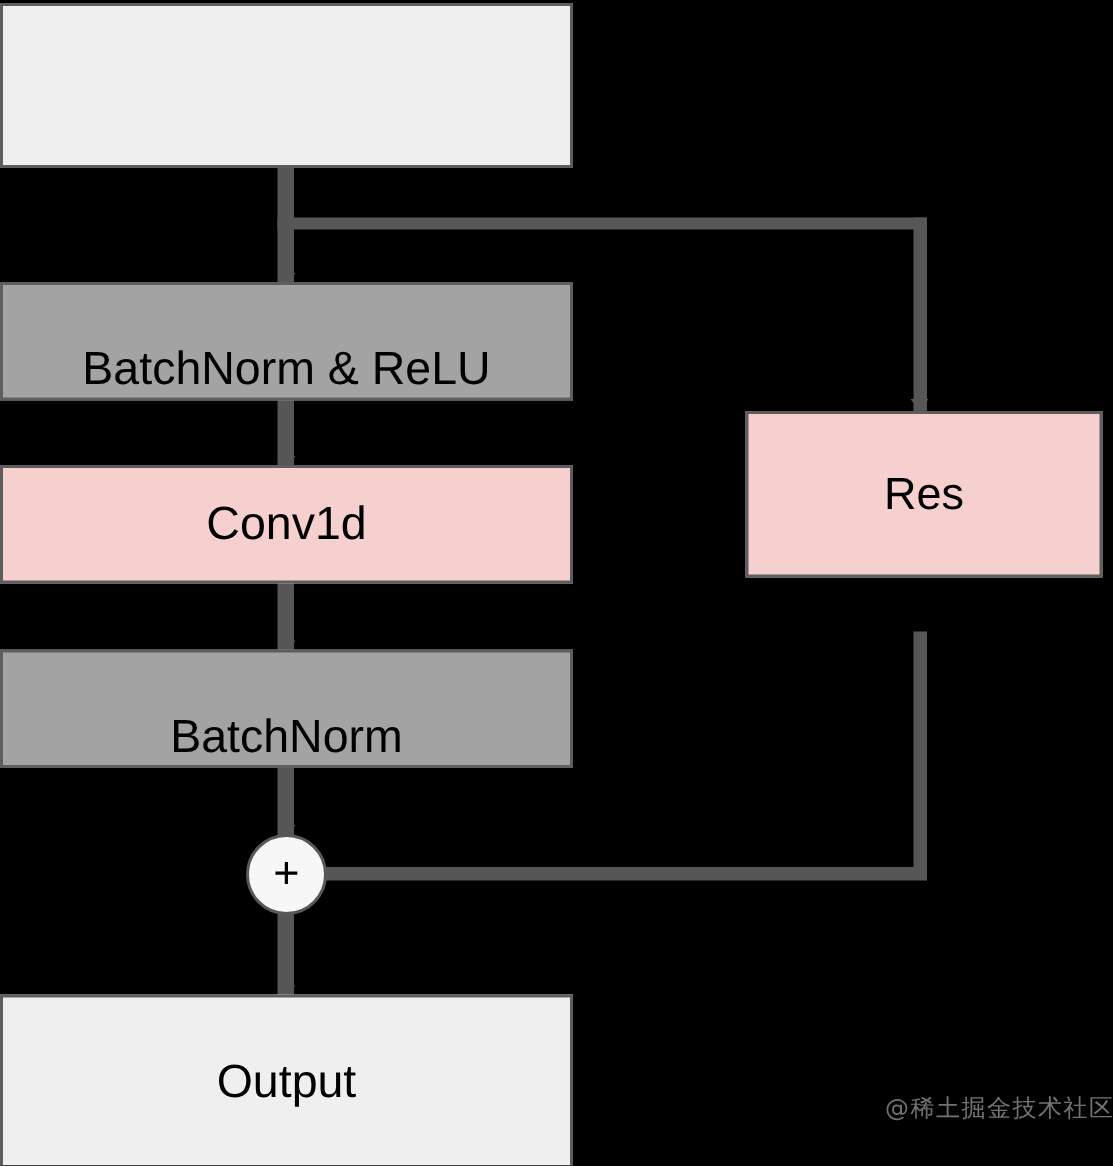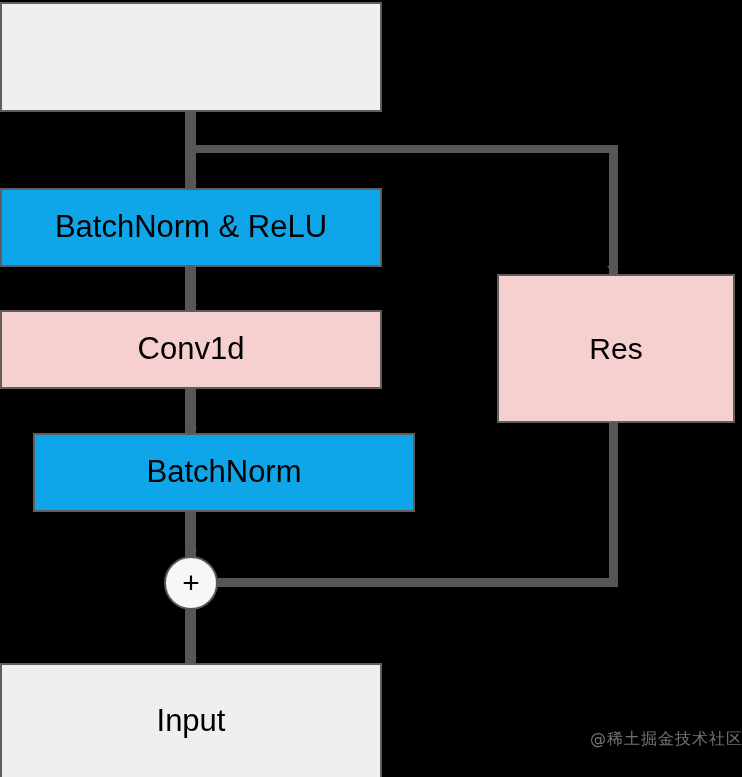--- a/index.html
+++ b/index.html
@@ -29,47 +29,46 @@
     text-align: center;
     white-space: nowrap;
   }
   .node .line1,
   .node .line2 {
     display: block;
   }
 
   .n-input  { background: #efefef; }
   .n-output { background: #efefef; }
-  .n-blue   { background: #0ea5e9; }
+  .n-blue   { background: #a3a3a3; justify-content: flex-end; }
   .n-pink   { background: #f6cfcf; }
 
   
   #node-input {
     left: 0px;   top: 2px;    width: 382px;  height: 110px;
     font-size: 31px;
   }
   #node-bnrelu {
     left: 0px;   top: 188px;  width: 382px;  height: 79px;
     font-size: 31px;
   }
   #node-conv1d {
     left: 0px;   top: 310px;  width: 382px;  height: 79px;
     font-size: 31px;
   }
   #node-batchnorm {
     left: 0px;   top: 433px;  width: 382px;  height: 79px;
     font-size: 31px;
-    margin-left: 33px;
   }
   #node-output {
     left: 0px;   top: 663px;  width: 382px;  height: 116px;
     font-size: 31px;
   }
   #node-res {
-    left: 497px; top: 274px;  width: 238px;  height: 149px;
+    left: 497px; top: 274px;  width: 238px;  height: 111px;
     font-size: 30px;
   }
 
   
   .edge {
     position: absolute;
     background: #565656;
   }
   .arrow-down {
     position: absolute;
@@ -174,21 +173,21 @@
 
   <div class="node n-blue" id="node-batchnorm">
     <span class="line1">BatchNorm</span>
   </div>
 
   <div class="node n-pink" id="node-res">
     <span class="line1">Res</span>
   </div>
 
   <div class="node n-output" id="node-output">
-    <span class="line1">Input</span>
+    <span class="line1">Output</span>
   </div>
 
   <div id="sum-node">
     <span>+</span>
   </div>
 
   <div id="watermark">@稀土掘金技术社区</div>
 
 </div>
 

